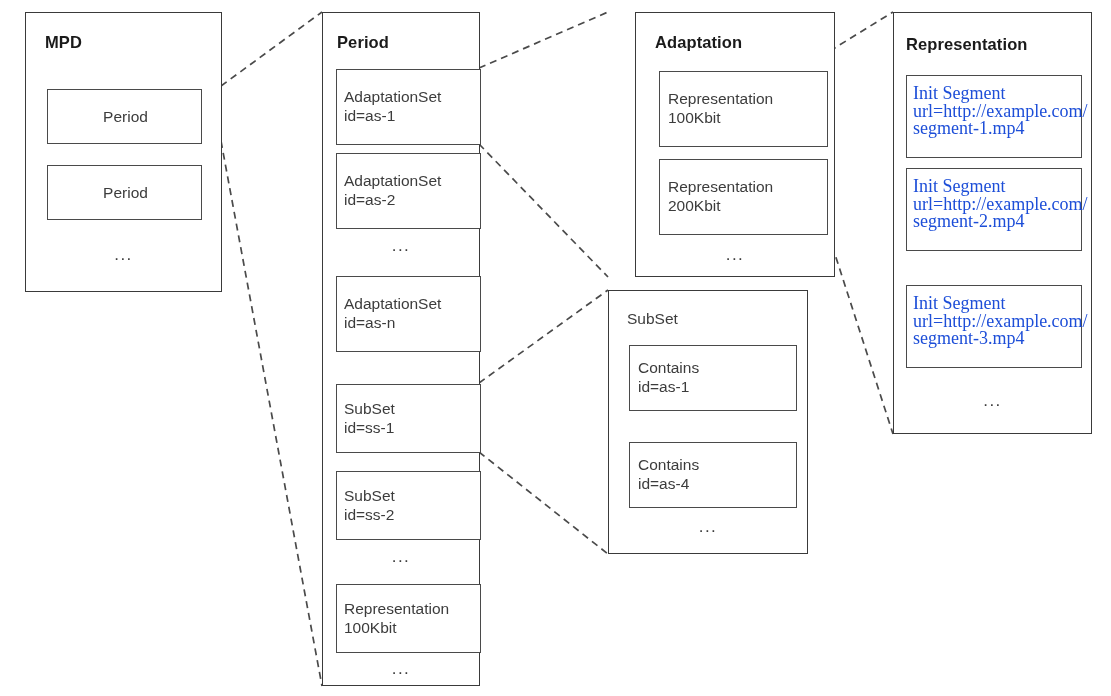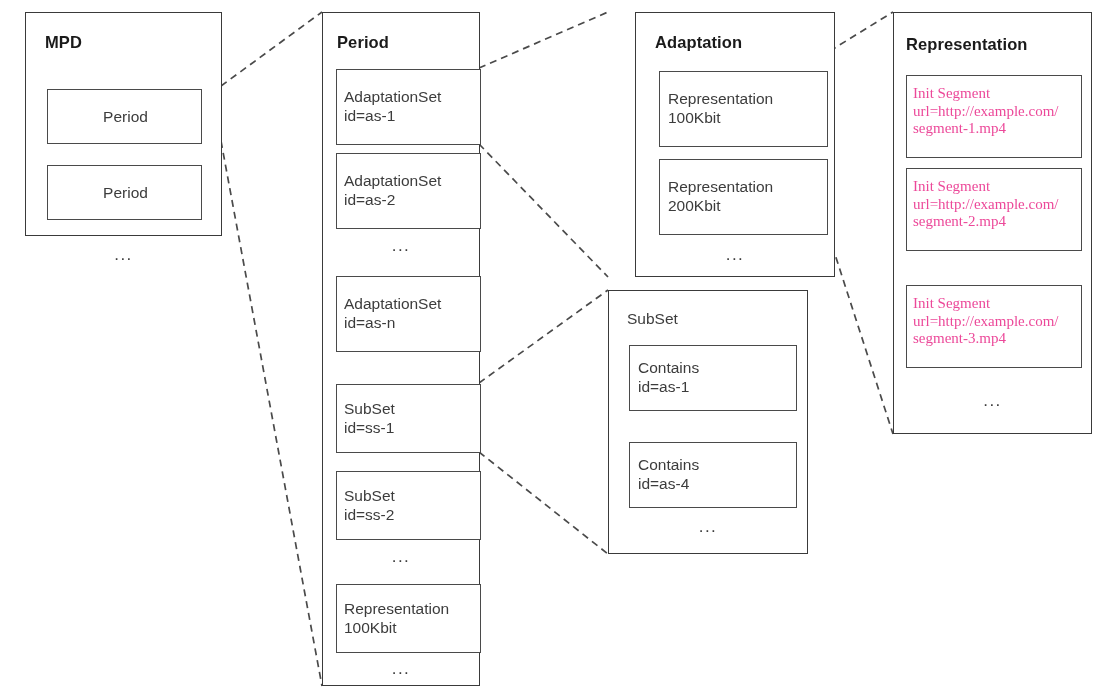--- a/index.html
+++ b/index.html
@@ -63,23 +63,23 @@
   .ellipsis {
     position: absolute;
     font-size: 17px;
     color: #3c3c3c;
     letter-spacing: 1.5px;
     text-align: center;
     z-index: 3;
   }
   .serif {
     font-family: "Liberation Serif", serif;
-    font-size: 15px;
+    font-size: 18px;
     line-height: 17.5px;
-    color: #ec4899;
+    color: #1d4ed8;
   }
   .subset-label {
     position: absolute;
     font-size: 15.5px;
     color: #3c3c3c;
   }
 </style>
 </head>
 <body>
 
@@ -99,21 +99,21 @@
       <line x1="479" y1="383" x2="608" y2="290"></line>
 
       <line x1="479" y1="452" x2="608" y2="554"></line>
 
       <line x1="799" y1="70" x2="893" y2="12"></line>
 
       <line x1="799" y1="143" x2="893" y2="434"></line>
     </g>
   </svg>
 
-  <div class="node" style="left:25px; top:12px; width:197px; height:224px;">
+  <div class="node" style="left:25px; top:12px; width:197px; height:280px;">
     <div class="node-title" style="left:19px; top:20px;">MPD</div>
 
     <div class="child" style="left:21px; top:76px; width:155px; height:55px;">
       <div class="child-text centered" style="left:0; top:17px; width:155px;">Period</div>
     </div>
 
     <div class="child" style="left:21px; top:152px; width:155px; height:55px;">
       <div class="child-text centered" style="left:0; top:17px; width:155px;">Period</div>
     </div>
 

